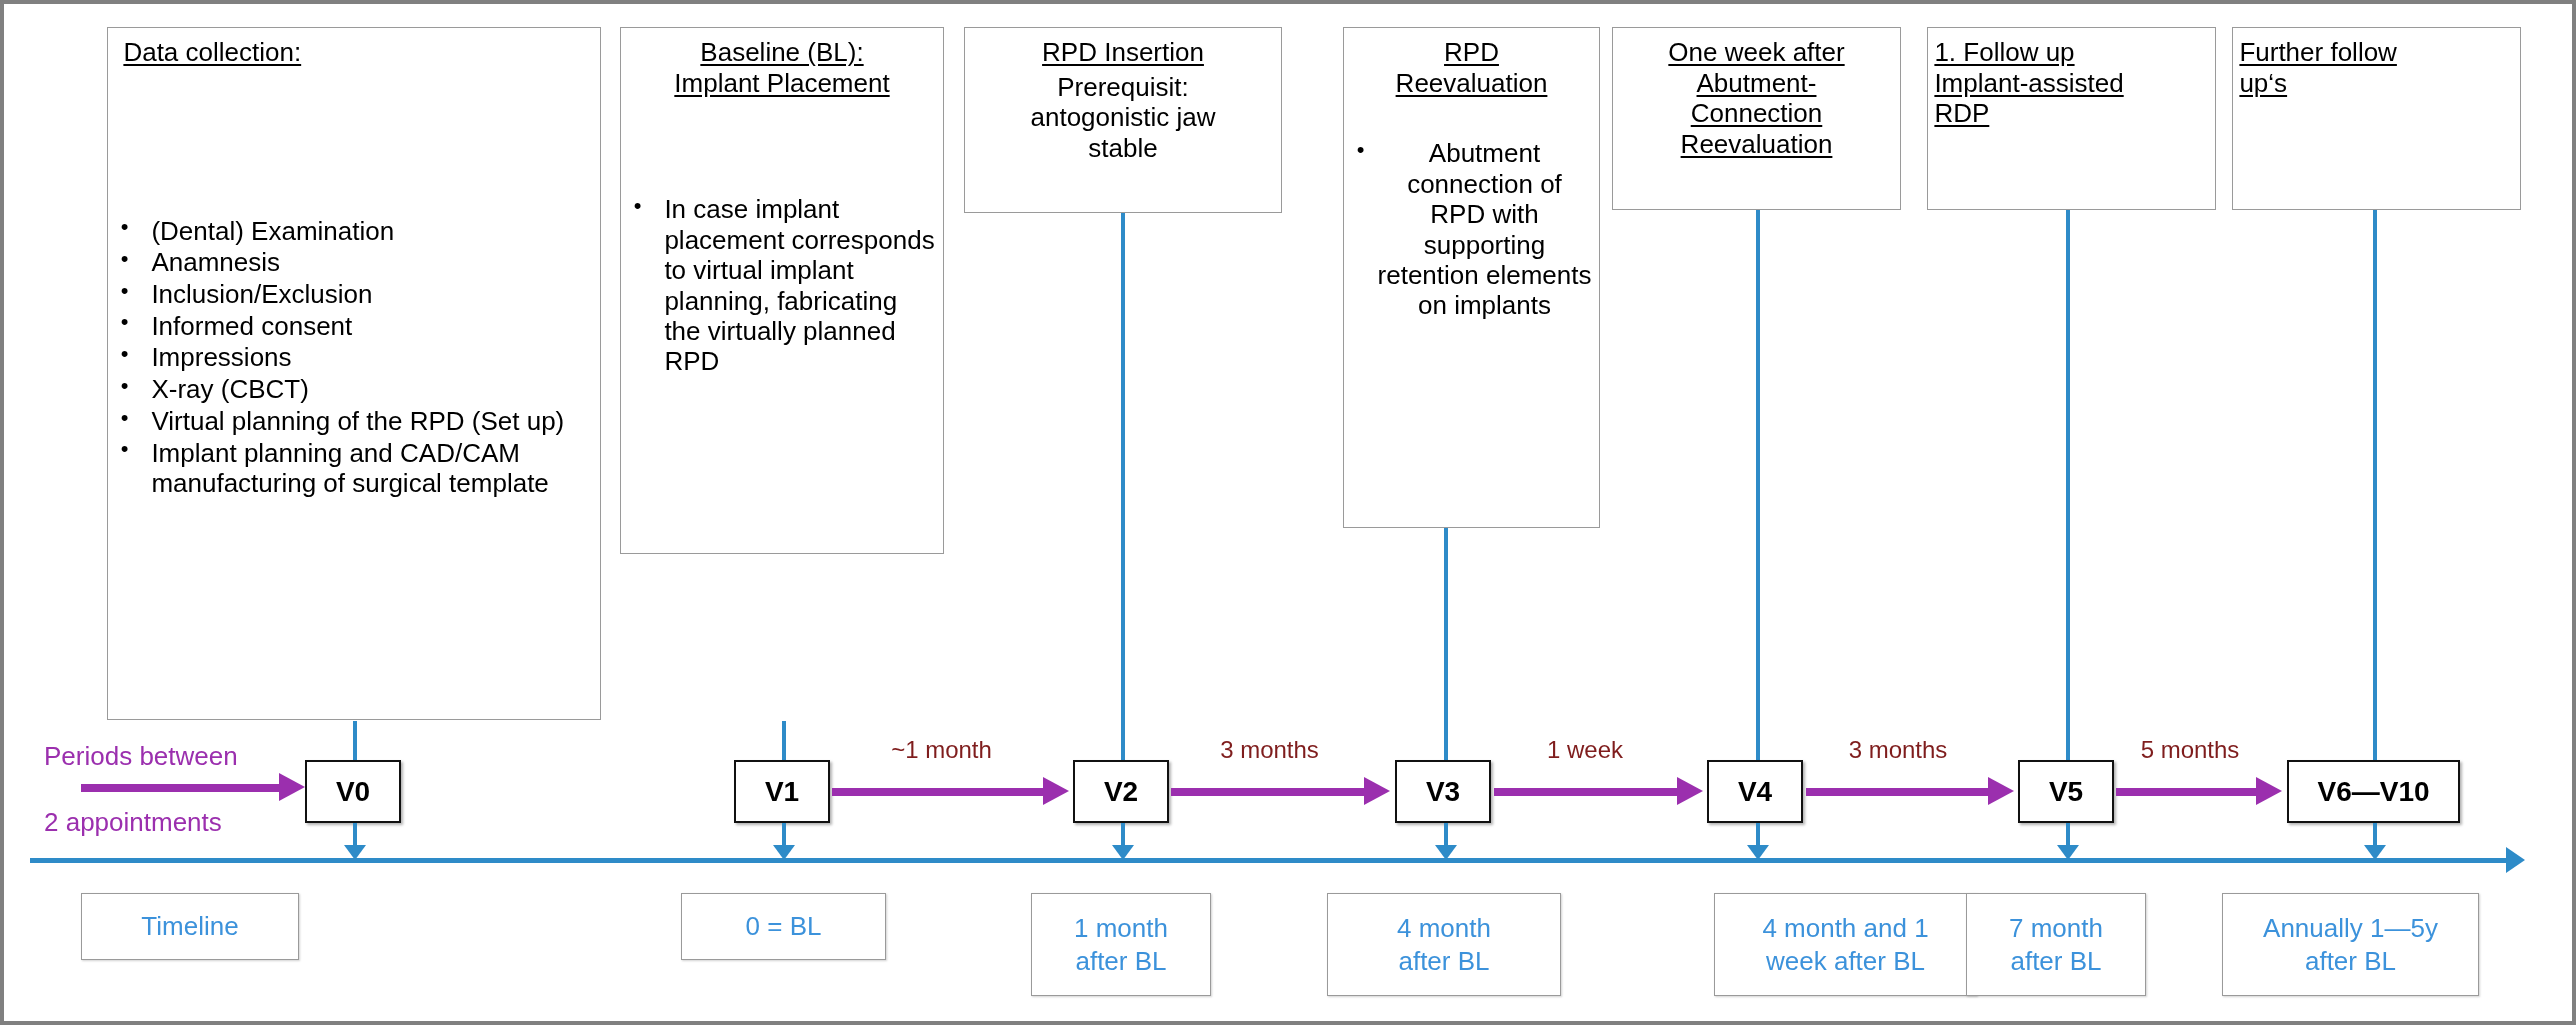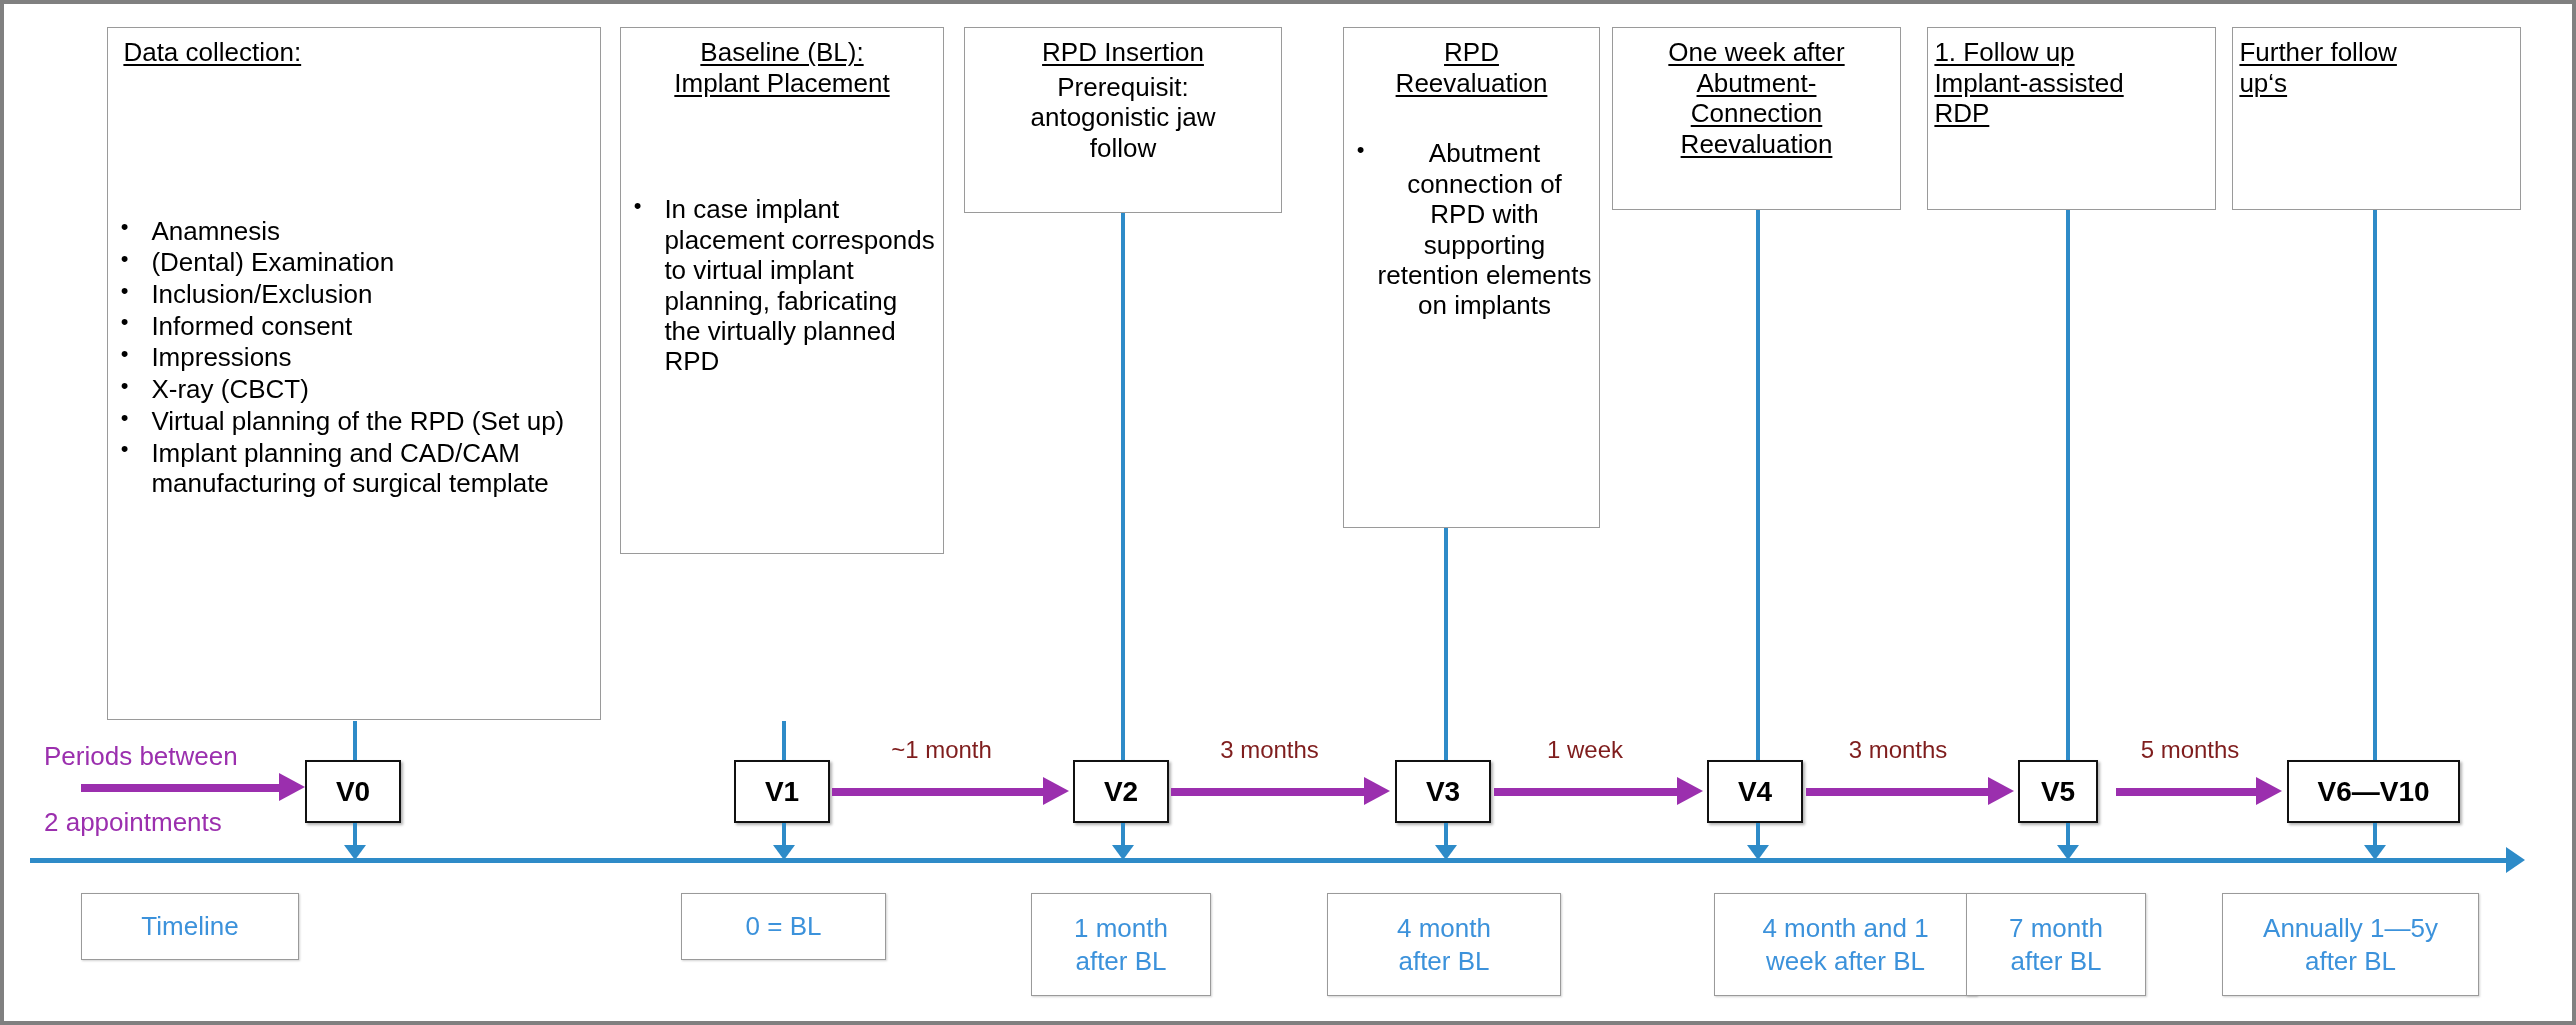--- a/index.html
+++ b/index.html
@@ -104,22 +104,22 @@
   }
 </style>
 </head>
 <body>
 
 <div id="page">
 
   <div class="abs topbox t-left" style="left:103px;top:23px;width:494px;height:693px;">
     <div class="title" style="margin-left:9px;">Data collection:</div>
     <ul class="blist" style="margin-top:148px;">
+      <li>(Dental) Examination</li>
       <li>Anamnesis</li>
-      <li>(Dental) Examination</li>
       <li>Inclusion/Exclusion</li>
       <li>Informed consent</li>
       <li>Impressions</li>
       <li>X-ray (CBCT)</li>
       <li>Virtual planning of the RPD (Set up)</li>
       <li>Implant planning and CAD/CAM manufacturing of surgical template</li>
     </ul>
   </div>
 
   <div class="abs topbox t-center" style="left:616px;top:23px;width:324px;height:527px;">
@@ -127,21 +127,21 @@
     <div class="title" style="margin-top:-3.9px;">Implant Placement</div>
     <ul class="blist" style="margin-top:96px;">
       <li>In case implant placement corresponds to virtual implant planning, fabricating the virtually planned RPD</li>
     </ul>
   </div>
 
   <div class="abs topbox t-center" style="left:960px;top:23px;width:318px;height:186px;">
     <div class="title">RPD Insertion</div>
     <div class="subline">Prerequisit:</div>
     <div class="subline">antogonistic jaw</div>
-    <div class="subline">follow</div>
+    <div class="subline">stable</div>
   </div>
 
   <div class="abs topbox t-center" style="left:1339px;top:23px;width:257px;height:501px;">
     <div class="title">RPD</div>
     <div class="title" style="margin-top:-3.9px;">Reevaluation</div>
     <ul class="blist" style="margin-top:40px;">
       <li style="text-align:center;padding-left:26px;">Abutment connection of RPD with supporting retention elements on implants</li>
     </ul>
   </div>
 
@@ -179,21 +179,21 @@
   </div>
   <div class="abs vnode" style="left:1069px;top:756px;width:96px;height:63px;">
     <span>V2</span>
   </div>
   <div class="abs vnode" style="left:1391px;top:756px;width:96px;height:63px;">
     <span>V3</span>
   </div>
   <div class="abs vnode" style="left:1703px;top:756px;width:96px;height:63px;">
     <span>V4</span>
   </div>
-  <div class="abs vnode" style="left:2014px;top:756px;width:80px;height:63px;">
+  <div class="abs vnode" style="left:2014px;top:756px;width:96px;height:63px;">
     <span>V5</span>
   </div>
   <div class="abs vnode" style="left:2283px;top:756px;width:173px;height:63px;">
     <span>V6—V10</span>
   </div>
 
   <div class="abs legend-purple" style="left:40px;top:737px;">Periods between</div>
   <div class="abs legend-purple" style="left:40px;top:803px;">2 appointments</div>
   <div class="abs parrow-line" style="left:77px;top:780px;width:199px;"></div>
   <div class="abs parrow-head" style="left:275px;top:769px;"></div>

